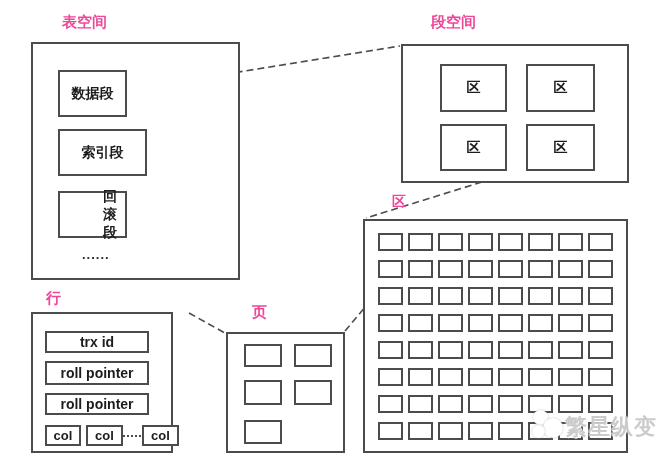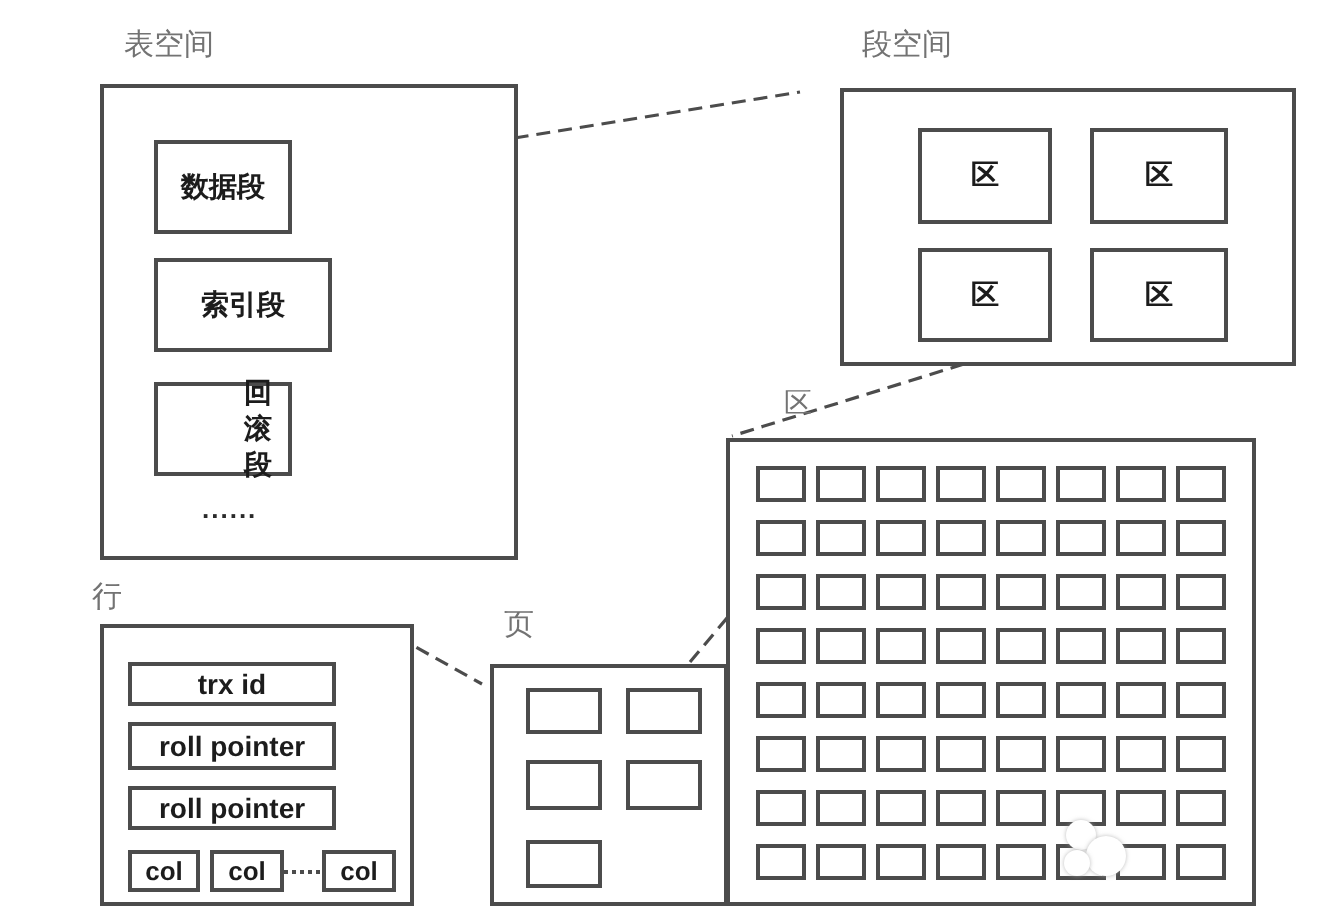--- a/index.html
+++ b/index.html
@@ -8,30 +8,29 @@
     position: relative;
     width: 660px;
     height: 459px;
     background: #ffffff;
     font-family: "Liberation Sans", "DejaVu Sans", sans-serif;
     color: #1c1c1c;
     overflow: hidden;
   }
   .lbl {
     position: absolute;
-    font-weight: normal;
+    font-weight: bold;
     font-size: 15px;
-    color: #737373;
+    color: #ec4899;
     white-space: nowrap;
   }
   .box {
     position: absolute;
     border: 2px solid #4c4c4c;
     background: #ffffff;
-    margin-left: 19px;
   }
   .inner {
     position: absolute;
     border: 2px solid #4c4c4c;
     background: #ffffff;
     display: flex;
     align-items: center;
     justify-content: center;
     font-weight: bold;
     font-size: 14px;
@@ -190,21 +189,21 @@
       <div class="cell"></div>
       <div class="cell"></div>
       <div class="cell"></div>
       <div class="cell"></div>
       <div class="cell"></div>
       <div class="cell"></div>
       <div class="cell"></div>
     </div>
 
   <div class="lbl" style="left:46px; top:289px;">行</div>
-  <div class="box" style="left:31px; top:312px; width:157px; height:141px;">
+  <div class="box" style="left:31px; top:312px; width:142px; height:141px;">
     <div class="inner" style="left:12px; top:17px; width:104px; height:22px;">trx id</div>
     <div class="inner" style="left:12px; top:47px; width:104px; height:24px;">roll pointer</div>
     <div class="inner" style="left:12px; top:79px; width:104px; height:22px;">roll pointer</div>
     <div class="inner" style="left:12px;  top:111px; width:36px; height:21px; font-size:13px;">col</div>
     <div class="inner" style="left:53px;  top:111px; width:37px; height:21px; font-size:13px;">col</div>
     <div class="col-dots" style="left:90px; top:121px;"></div>
     <div class="inner" style="left:109px; top:111px; width:37px; height:21px; font-size:13px;">col</div>
   </div>
 
   <div class="lbl" style="left:252px; top:303px;">页</div>
@@ -215,15 +214,16 @@
     <div class="inner" style="left:66px; top:46px; width:38px; height:25px;"></div>
     <div class="inner" style="left:16px; top:86px; width:38px; height:24px;"></div>
   </div>
 
   <div class="watermark">
     <div class="wm-logo">
       <span class="blob" style="left:2px;  top:2px;  width:15px; height:15px;"></span>
       <span class="blob" style="left:12px; top:10px; width:20px; height:20px;"></span>
       <span class="blob" style="left:1px;  top:17px; width:13px; height:13px;"></span>
     </div>
+    <div class="wm-text">繁星纵变</div>
   </div>
 
 </div>
 
 </body></html>

